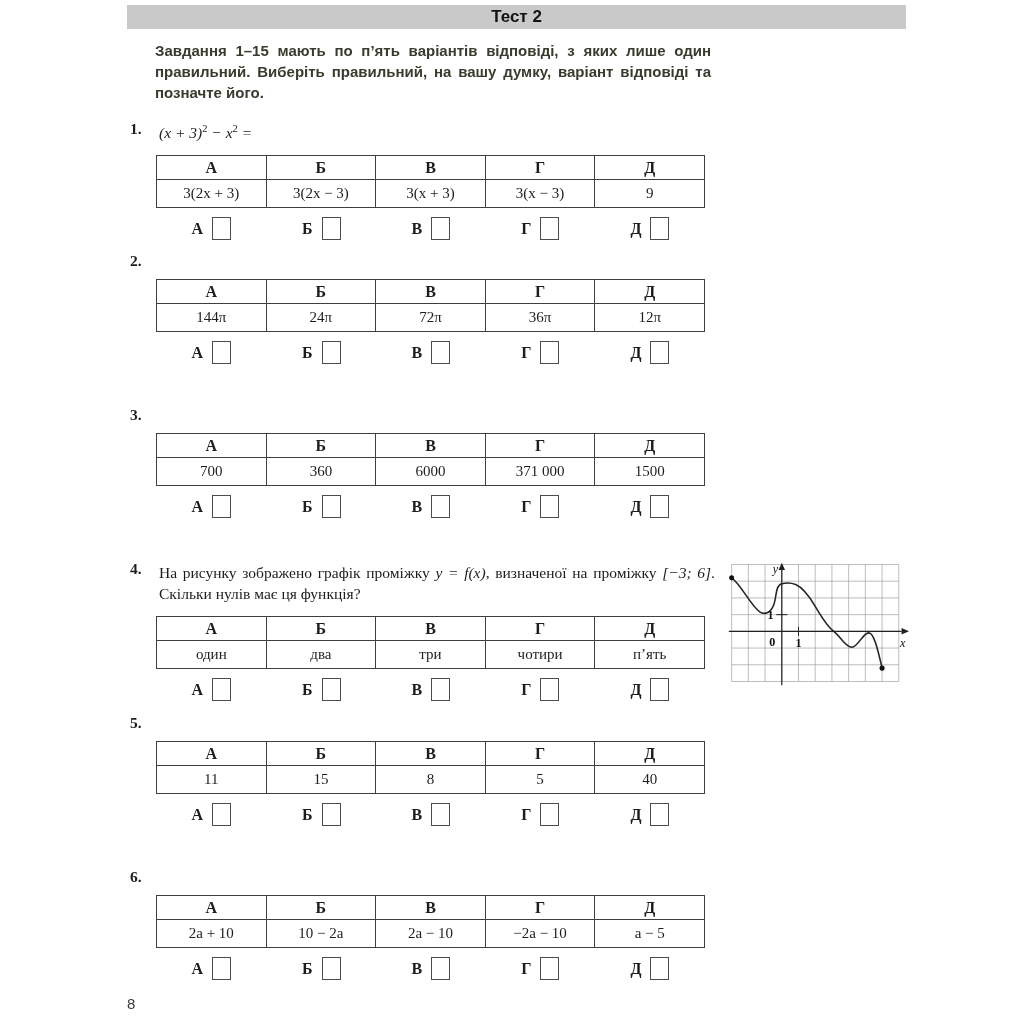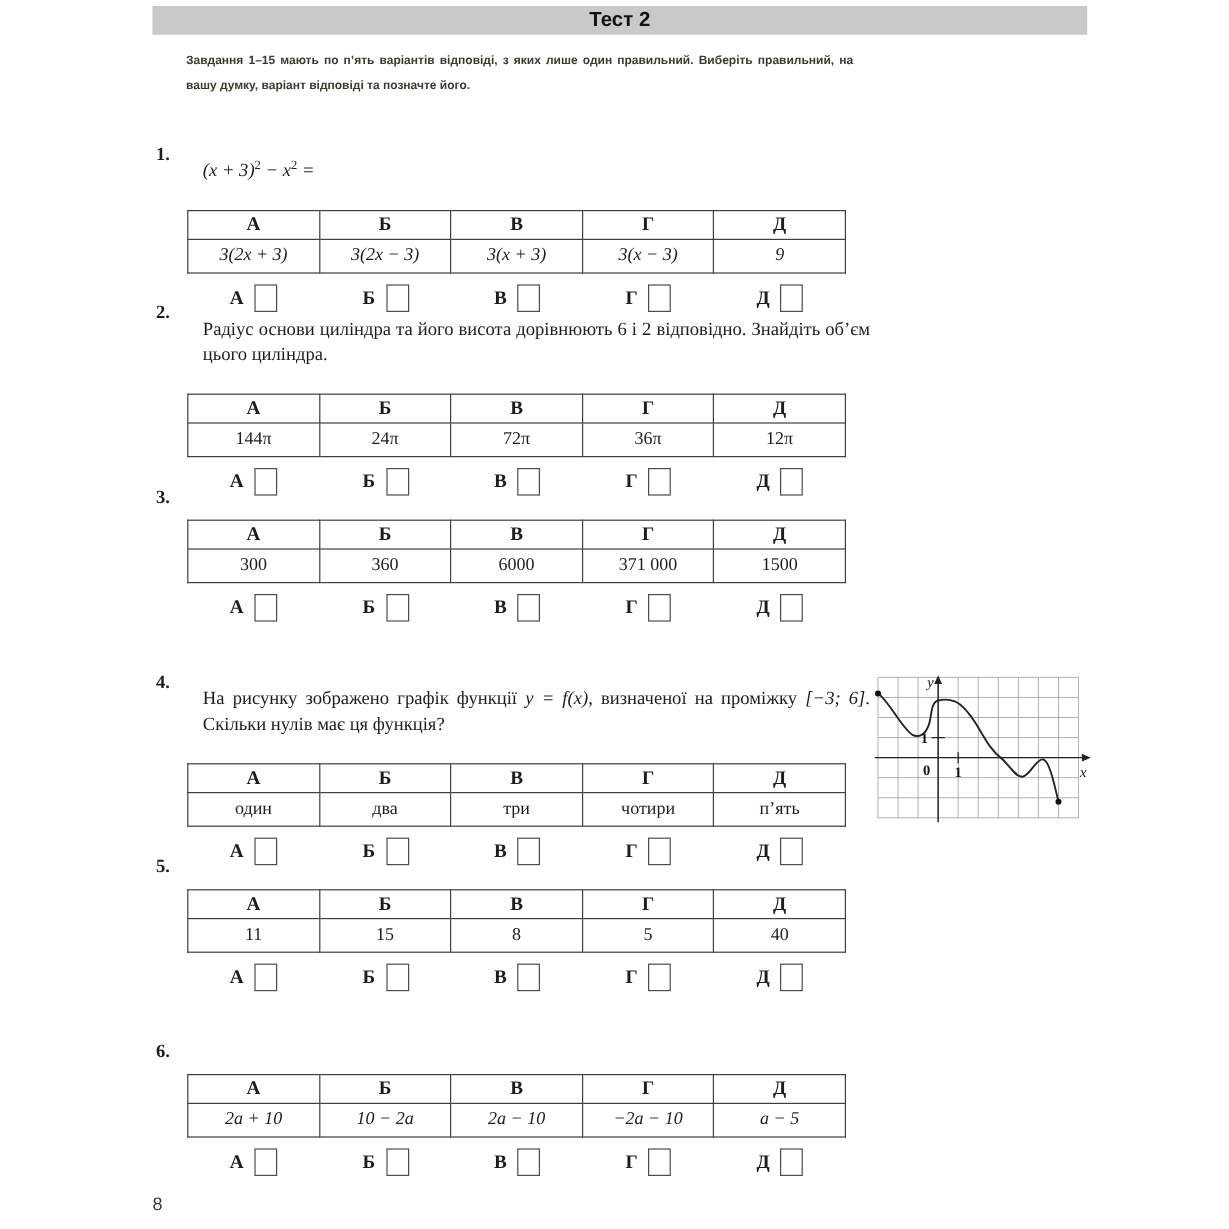--- a/index.html
+++ b/index.html
@@ -10,45 +10,45 @@
   .content{position:absolute;left:127px;top:0;width:779px;height:1024px;}
   .title-bar{
     margin-top:5px;height:24px;background:var(--header-bg,#c9c9c9);
     display:flex;align-items:center;justify-content:center;
   }
   .title-bar span{
     font-family:"Liberation Sans",sans-serif;font-weight:bold;font-size:17px;color:#121212;
   }
   .instructions{
     margin:11px 0 0 28px;width:556px;
-    font-family:"Liberation Sans",sans-serif;font-weight:bold;font-size:10px;line-height:21px;
+    font-family:"Liberation Sans",sans-serif;font-weight:bold;font-size:15px;line-height:21px;
     text-align:justify;color:var(--instr-text,#3b3a2e);
   }
   .question{position:absolute;left:0;width:779px;}
   .q-prompt{display:flex;}
   .q-num{
     width:28px;flex:0 0 28px;padding-left:3px;box-sizing:border-box;
     font-weight:bold;font-size:15.5px;line-height:21px;
   }
   .q-text{
-    width:556px;font-size:15.5px;line-height:21px;text-align:justify;margin:14px;
+    width:556px;font-size:15.5px;line-height:21px;text-align:justify;margin:4px;
   }
   .q-text .math{font-style:italic;}
   .q-text sup{font-size:10.5px;line-height:0;}
   .answer-table{
     margin:8px 0 0 29px;width:549px;border-collapse:collapse;table-layout:fixed;
     background:#fff;
   }
   .answer-table th,.answer-table td{
     border:1px solid var(--table-border,#3f3f3f);text-align:center;vertical-align:middle;
     font-family:"Liberation Serif",serif;padding:0;
   }
   .answer-table th{font-weight:bold;font-size:16px;height:23px;}
   .answer-table td{font-size:15px;height:27px;}
-  .answer-table td.math{font-style:italic;}
+  .answer-table td.math{}
   .checkbox-row{
     margin:9px 0 0 29px;width:549px;display:flex;justify-content:space-around;align-items:center;
   }
   .cb-group{display:flex;align-items:center;}
   .cb-letter{font-weight:bold;font-size:16px;}
   .cb-box{
     display:inline-block;width:19px;height:23px;margin-left:9px;
     border:1.5px solid #4c4c4c;background:#fff;box-sizing:border-box;
   }
   .graph{position:absolute;left:600px;top:0;width:182px;height:132px;}
@@ -124,21 +124,20 @@
             <div class="cb-group">
               <span class="cb-letter">Д</span>
               <span class="cb-box"></span>
             </div>
           </div>
   </section>
 
   <section class="question" style="top: 250px;">
     <div class="q-prompt">
       <span class="q-num">2.</span>
-      <p class="q-text"><span>Радіус основи циліндра та його висота дорівнюють 6 і 2 відповідно. Знайдіть об’єм цього циліндра.</span></p>
     </div>
     <table class="answer-table">
       <thead>
               <tr>
                 <th>А</th>
                 <th>Б</th>
                 <th>В</th>
                 <th>Г</th>
                 <th>Д</th>
               </tr>
@@ -186,21 +185,21 @@
               <tr>
                 <th>А</th>
                 <th>Б</th>
                 <th>В</th>
                 <th>Г</th>
                 <th>Д</th>
               </tr>
             </thead>
       <tbody>
               <tr>
-                <td>300</td>
+                <td>700</td>
                 <td>360</td>
                 <td>6000</td>
                 <td>371 000</td>
                 <td>1500</td>
               </tr>
             </tbody>
     </table>
     <div class="checkbox-row">
             <div class="cb-group">
               <span class="cb-letter">А</span>
@@ -221,21 +220,21 @@
             <div class="cb-group">
               <span class="cb-letter">Д</span>
               <span class="cb-box"></span>
             </div>
           </div>
   </section>
 
   <section class="question" style="top: 558px;">
     <div class="q-prompt">
       <span class="q-num">4.</span>
-      <p class="q-text"><span>На рисунку зображено графік функції </span><span class="math">y = f(x)</span><span>, визначеної на проміжку </span><span class="math">[−3; 6]</span><span>. Скільки нулів має ця функція?</span></p>
+      <p class="q-text"><span>На рисунку зображено графік проміжку </span><span class="math">y = f(x)</span><span>, визначеної на проміжку </span><span class="math">[−3; 6]</span><span>. Скільки нулів має ця функція?</span></p>
     </div>
     <table class="answer-table">
       <thead>
               <tr>
                 <th>А</th>
                 <th>Б</th>
                 <th>В</th>
                 <th>Г</th>
                 <th>Д</th>
               </tr>

